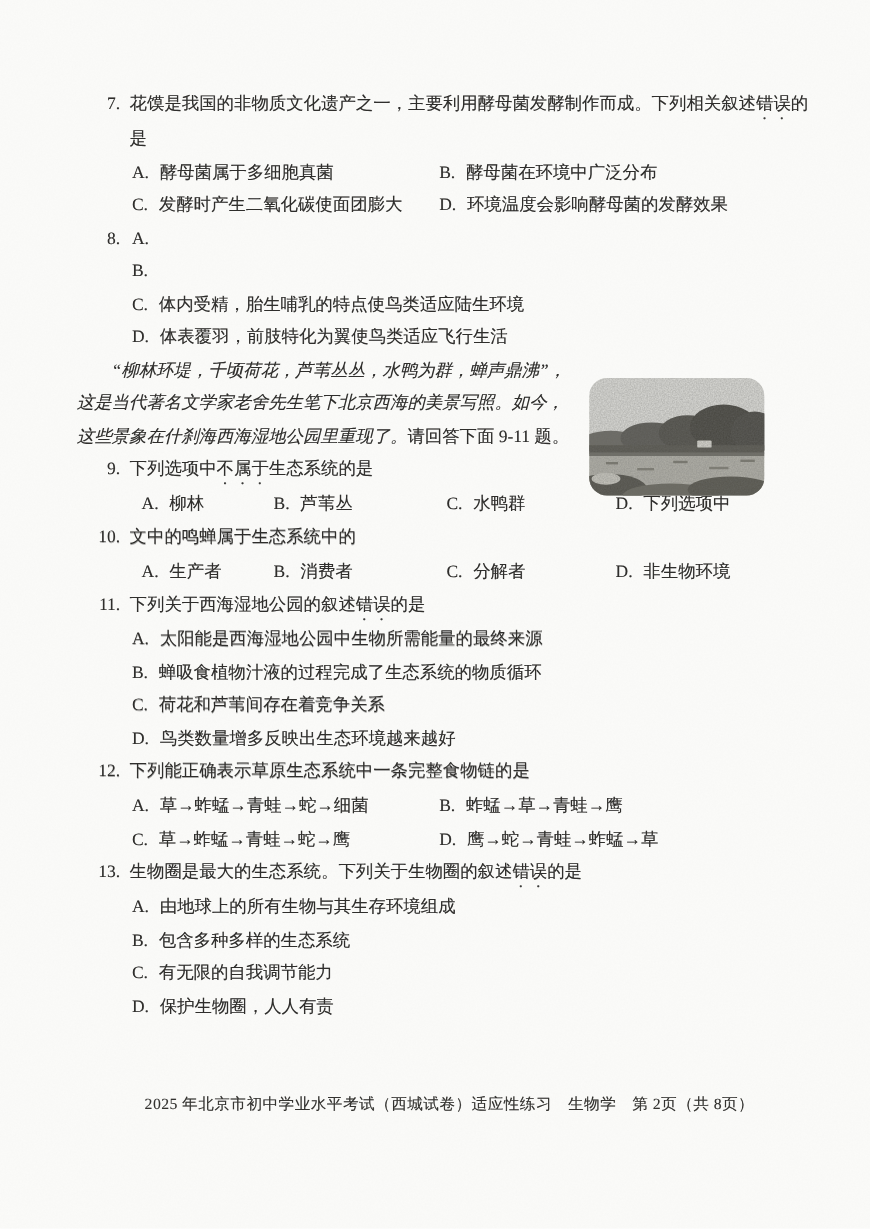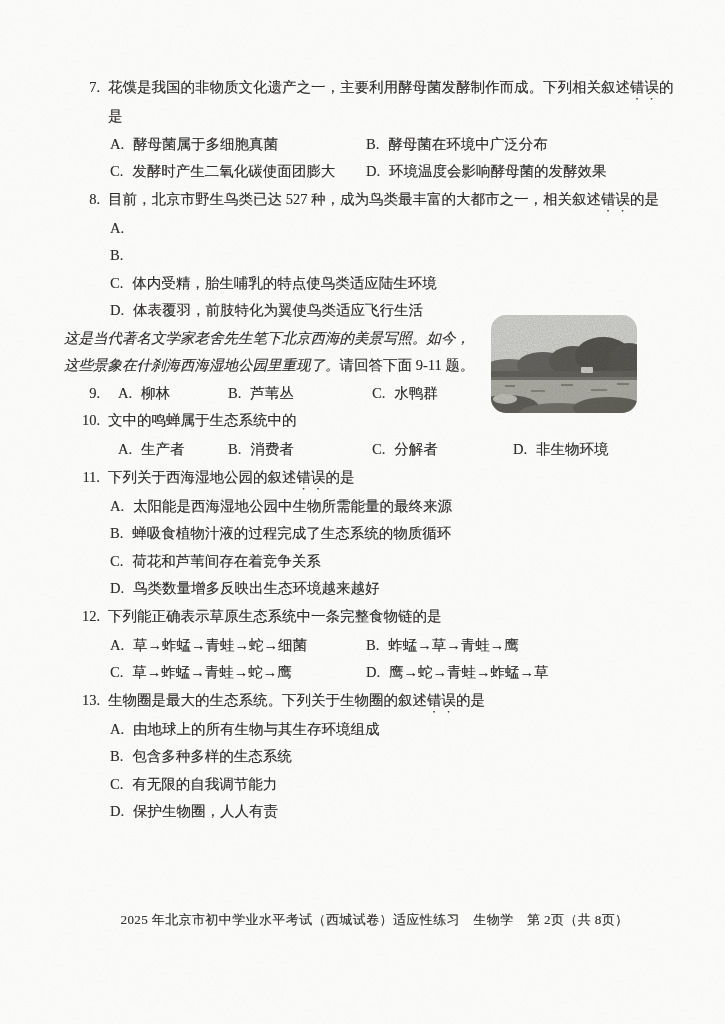--- a/index.html
+++ b/index.html
@@ -61,48 +61,49 @@
               <span class="optl">D.</span>
               <span class="optt">环境温度会影响酵母菌的发酵效果</span>
             </div>
         </div>
       </div>
     </div>
 
     <div class="q">
       <div class="qnum">8.</div>
       <div class="qbody">
-        <div class="qstem"><span>目前，北京市野生鸟类已达 527 种，成为鸟类最丰富的大都市之一，相关叙述</span><span class="emph">错误</span><span>的是</span></div>
         <div class="opts">
           <div class="opt">
               <span class="optl">A.</span>
             </div>
           <div class="opt">
               <span class="optl">B.</span>
             </div>
           <div class="opt">
               <span class="optl">C.</span>
               <span class="optt">体内受精，胎生哺乳的特点使鸟类适应陆生环境</span>
             </div>
           <div class="opt">
               <span class="optl">D.</span>
               <span class="optt">体表覆羽，前肢特化为翼使鸟类适应飞行生活</span>
             </div>
         </div>
       </div>
     </div>
 
     <div class="passage">
+      <div class="pline kai indent">“柳林环堤，千顷荷花，芦苇丛丛，水鸭为群，蝉声鼎沸”，</div>
       <div class="pline kai">这是当代著名文学家老舍先生笔下北京西海的美景写照。如今，</div>
       <div class="pline"><span class="kai">这些景象在什刹海西海湿地公园里重现了。</span><span>请回答下面 9-11 题。</span></div>
     </div>
 
     <div class="q">
       <div class="qnum">9.</div>
       <div class="qbody">
+        <div class="qstem"><span>下列选项中</span><span class="emph">不属于</span><span>生态系统的是</span></div>
         <div class="opts cols4">
           <div class="opt">
               <span class="optl">A.</span>
               <span class="optt">柳林</span>
             </div>
           <div class="opt">
               <span class="optl">B.</span>
               <span class="optt">芦苇丛</span>
             </div>
           <div class="opt">

